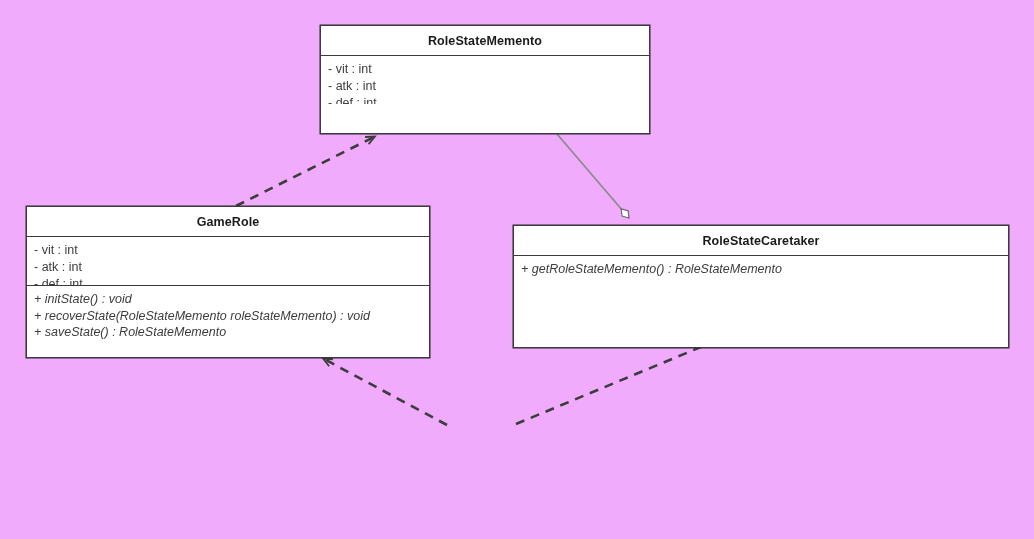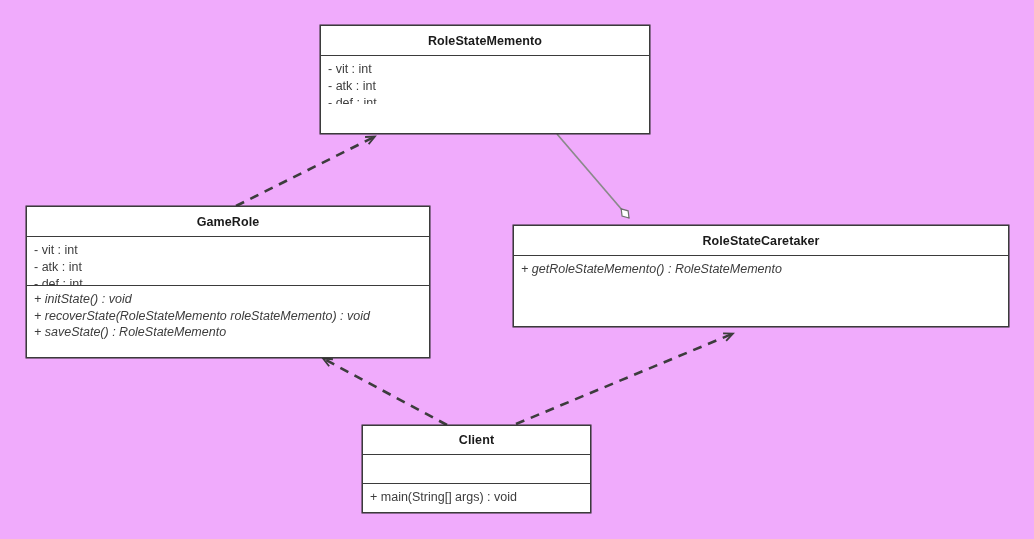--- a/index.html
+++ b/index.html
@@ -111,30 +111,21 @@
       <div class="member">- atk : int</div>
       <div class="member">- def : int</div>
     </div>
     <div class="cls-compartment ops" style="height:74px;">
       <div class="member tight">+ initState() : void</div>
       <div class="member tight">+ recoverState(RoleStateMemento roleStateMemento) : void</div>
       <div class="member tight">+ saveState() : RoleStateMemento</div>
     </div>
   </div>
 
-  <div class="uml-class" style="left:513px; top:225px; width:496px; height:102px;">
+  <div class="uml-class" style="left:513px; top:225px; width:496px; height:123px;">
     <div class="cls-title" style="height:29px;">RoleStateCaretaker</div>
     <div class="cls-compartment ops" style="height:48px;">
       <div class="member tight">+ getRoleStateMemento() : RoleStateMemento</div>
     </div>
   </div>
 
-  <div class="uml-class" style="left:362px; top:425px; width:229px; height:88px;">
-    <div class="cls-title" style="height:28px;">Client</div>
-    <div class="cls-compartment attrs" style="height:29px;">
-      <div class="empty-compartment"></div>
-    </div>
-    <div class="cls-compartment ops" style="height:29px;">
-      <div class="member">+ main(String[] args) : void</div>
-    </div>
-  </div>
 
 </div>
 
 </body></html>

